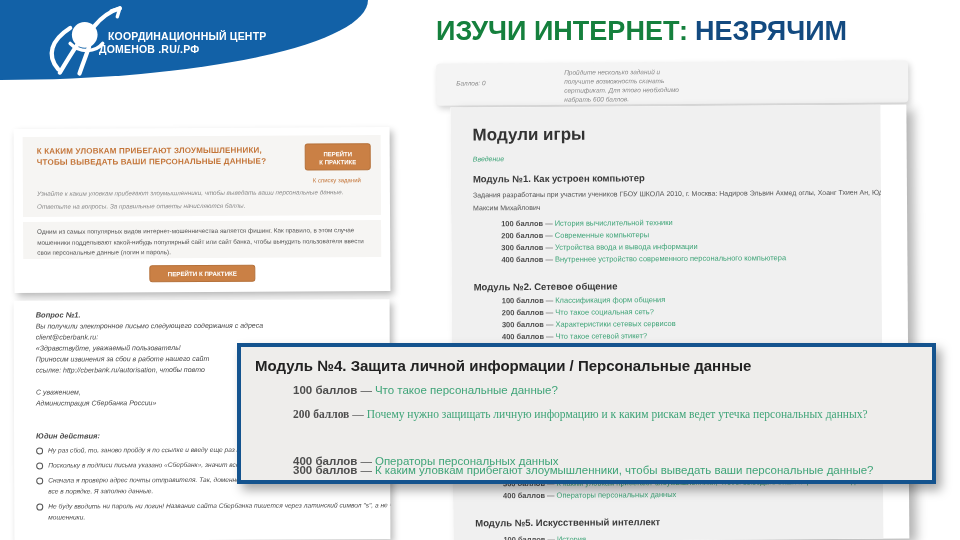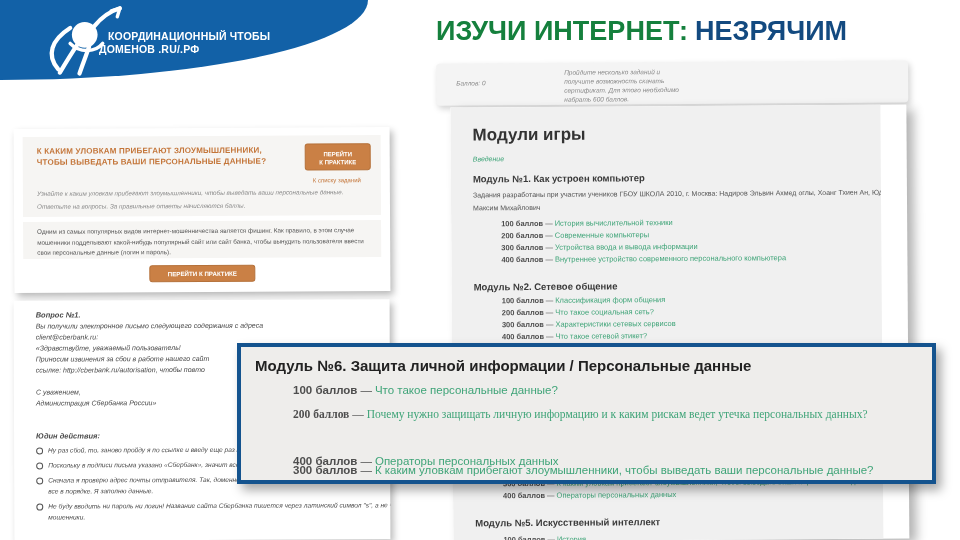--- a/index.html
+++ b/index.html
@@ -82,21 +82,21 @@
     <svg class="logo-icon" viewBox="0 0 90 84">
       <path d="M16 76 C2 60 8 42 30 28" stroke="#fff" stroke-width="5" fill="none" stroke-linecap="round"></path>
       <path d="M58 26 C68 14 78 8 88 5" stroke="#fff" stroke-width="5" fill="none" stroke-linecap="round"></path>
       <path d="M88 5 L78 8 M88 5 L85 15" stroke="#fff" stroke-width="4" fill="none" stroke-linecap="round"></path>
       <circle cx="47" cy="36" r="15" fill="#fff"></circle>
       <path d="M38 48 C30 60 24 70 18 80" stroke="#fff" stroke-width="5" fill="none" stroke-linecap="round"></path>
       <path d="M52 50 C48 62 44 72 41 81" stroke="#fff" stroke-width="5" fill="none" stroke-linecap="round"></path>
       <path d="M30 46 C42 58 60 56 68 46" stroke="#fff" stroke-width="4" fill="none" stroke-linecap="round"></path>
     </svg>
     <div class="logo-text">
-      <div class="l1">КООРДИНАЦИОННЫЙ ЧТОБЫ</div>
+      <div class="l1">КООРДИНАЦИОННЫЙ ЦЕНТР</div>
       <div class="l2">ДОМЕНОВ .RU/.РФ</div>
     </div>
   </div>
 
   <div class="slide-title">
     <span class="t-normal">ИЗУЧИ ИНТЕРНЕТ:</span><span class="t-bold">НЕЗРЯЧИМ</span>
   </div>
 
   <div class="shot-right">
     <div class="band">
@@ -162,20 +162,20 @@
 
     <div class="c2-opt" style="top:146px;"><span class="radio"></span><span>Ну раз сбой, то, заново пройду я по ссылке и введу еще раз пароль.</span></div>
     <div class="c2-opt" style="top:161px;"><span class="radio"></span><span>Поскольку в подписи письма указано «Сбербанк», значит всё в порядке, пройду</span></div>
     <div class="c2-opt" style="top:176px;"><span class="radio"></span><span>Сначала я проверю адрес почты отправителя. Так, доменное имя совпадает и</span></div>
     <div class="c2-opt c2-cont" style="top:187px;"><span>все в порядке. Я заполню данные.</span></div>
     <div class="c2-opt" style="top:202px;"><span class="radio"></span><span>Не буду вводить ни пароль ни логин! Название сайта Сбербанка пишется через латинский символ "s", а не через "с", наверно это</span></div>
     <div class="c2-opt c2-cont" style="top:213px;"><span>мошенники.</span></div>
   </div>
 
   <div class="overlay">
-    <div class="ov-title">Модуль №6. Защита личной информации / Персональные данные</div>
+    <div class="ov-title">Модуль №4. Защита личной информации / Персональные данные</div>
     <div class="ov-row" style="top:37px;"><span class="pts">100 баллов</span><span class="dash">—</span><a class="glink">Что такое персональные данные?</a></div>
     <div class="ov-row" style="top:61px;font-family:Liberation Serif, serif;"><span class="pts">200 баллов</span><span class="dash">—</span><a class="glink">Почему нужно защищать личную информацию и к каким рискам ведет утечка персональных данных?</a></div>
     <div class="ov-row" style="top:85px;margin-top:32px;"><span class="pts">300 баллов</span><span class="dash">—</span><a class="glink">К каким уловкам прибегают злоумышленники, чтобы выведать ваши персональные данные?</a></div>
     <div class="ov-row" style="top:108px;"><span class="pts">400 баллов</span><span class="dash">—</span><a class="glink">Операторы персональных данных</a></div>
   </div>
 
 </div>
 
 </body></html>

